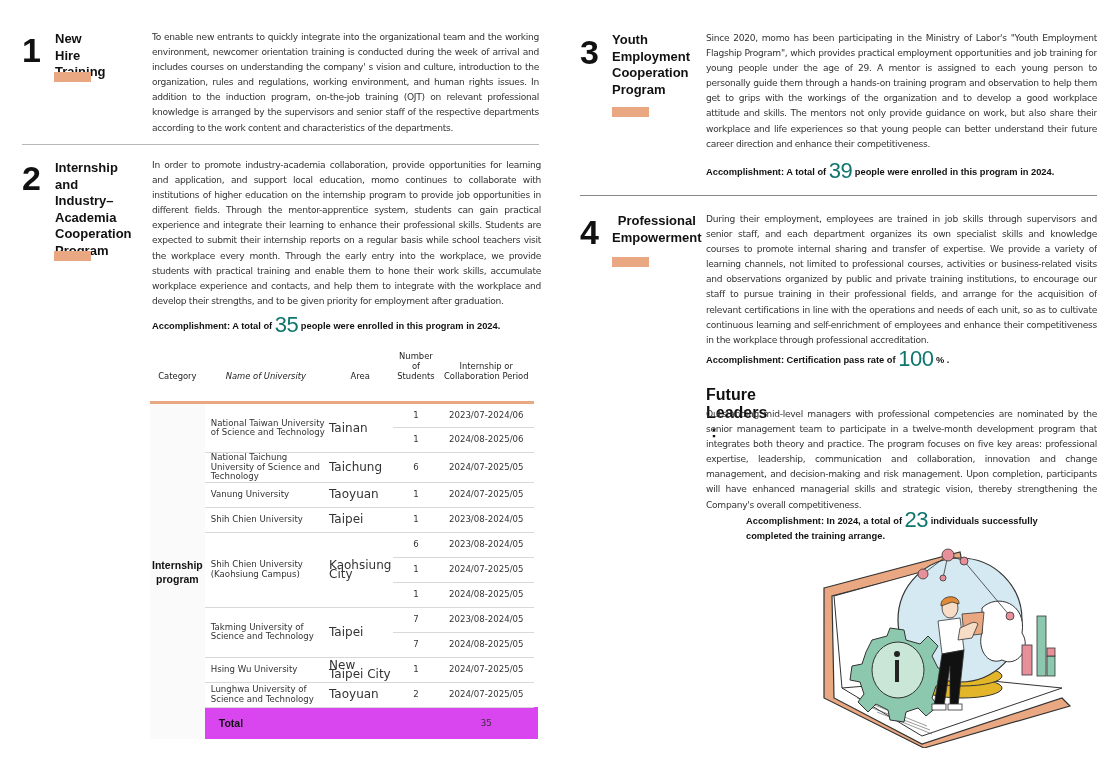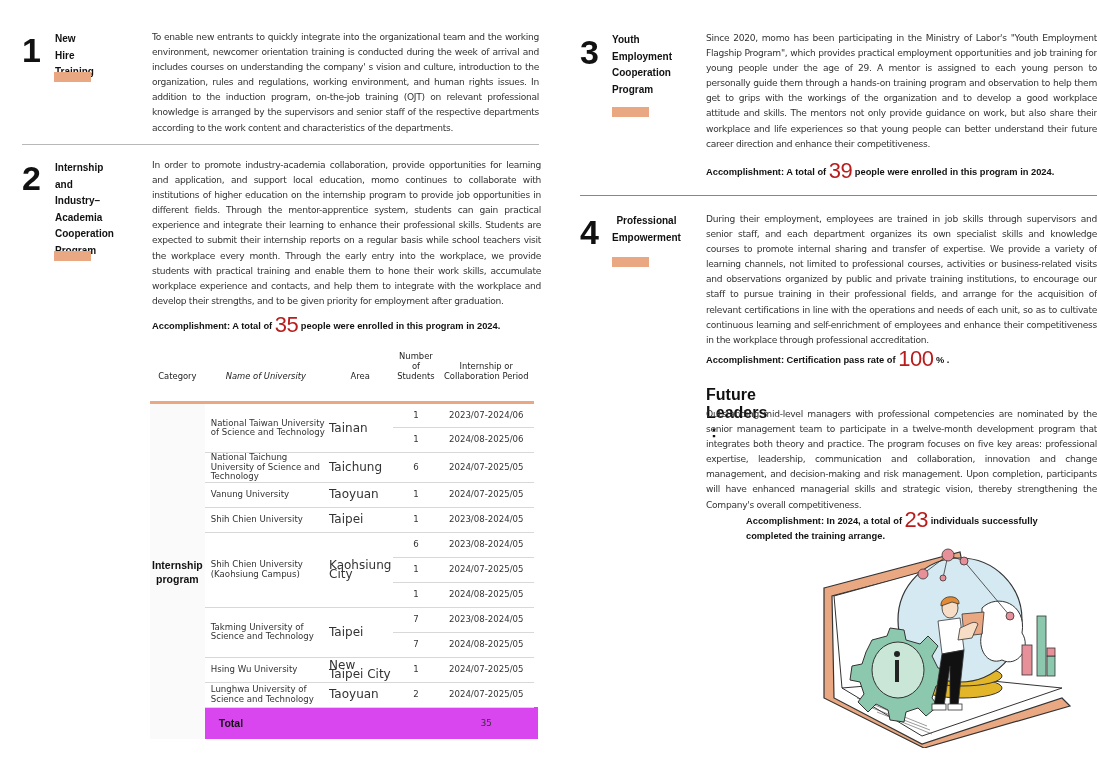--- a/index.html
+++ b/index.html
@@ -1,26 +1,26 @@
 <!DOCTYPE html>
 <html><head>
 <meta charset="utf-8">
 <style>
   * { box-sizing: border-box; margin: 0; padding: 0; }
   html, body { width: 1097px; height: 758px; background: #ffffff; overflow: hidden; }
   body { position: relative; font-family: "Liberation Sans", sans-serif; color: #222; }
 
   .section { position: absolute; }
   .num { position: absolute; font-family: "Liberation Sans", sans-serif; font-weight: bold; font-size: 34px; line-height: 34px; color: #111; }
-  .title { position: absolute; font-weight: bold; font-size: 10px; line-height: 16.5px; color: #111; }
+  .title { position: absolute; font-weight: bold; font-size: 13px; line-height: 16.5px; color: #111; }
   .accent-bar { position: absolute; width: 37px; height: 10px; background: #eaa882; }
   .body-text { position: absolute; font-family: "DejaVu Sans", sans-serif; font-size: 9.1px; line-height: 15.1px; color: #333; text-align: justify; letter-spacing: -0.28px; }
   .divider { position: absolute; height: 1px; background: #b8b8b8; }
   .accomp { position: absolute; font-weight: bold; font-size: 9.3px; color: #111; white-space: nowrap; }
-  .accomp .big { font-size: 22px; color: #b91c1c; font-weight: normal; vertical-align: -3px; letter-spacing: -0.5px; }
+  .accomp .big { font-size: 22px; color: #0f766e; font-weight: normal; vertical-align: -3px; letter-spacing: -0.5px; }
   .subhead { position: absolute; font-weight: bold; font-size: 16px; color: #111; }
 
   
   table.uni { position: absolute; left: 150px; top: 348px; width: 388px; border-collapse: collapse; font-family: "DejaVu Sans", sans-serif; }
   table.uni th { font-weight: normal; font-size: 8.4px; line-height: 10px; color: #222; padding: 3px 2px 20px; border-bottom: 3px solid #eaa882; text-align: center; vertical-align: bottom; }
   table.uni th.left { text-align: center; font-style: italic; }
   table.uni td { font-size: 8.6px; line-height: 9.5px; color: #333; padding: 0 2px; border-bottom: 1px solid #d8d8d8; vertical-align: middle; }
   table.uni td.cat { font-family: "Liberation Sans", sans-serif; font-weight: bold; font-size: 10.5px; line-height: 14px; color: #111; text-align: center; border-bottom: none; background: #fafafa; }
   table.uni td.name { padding-left: 6px; }
   table.uni td.area { font-size: 12px; line-height: 9px; }

